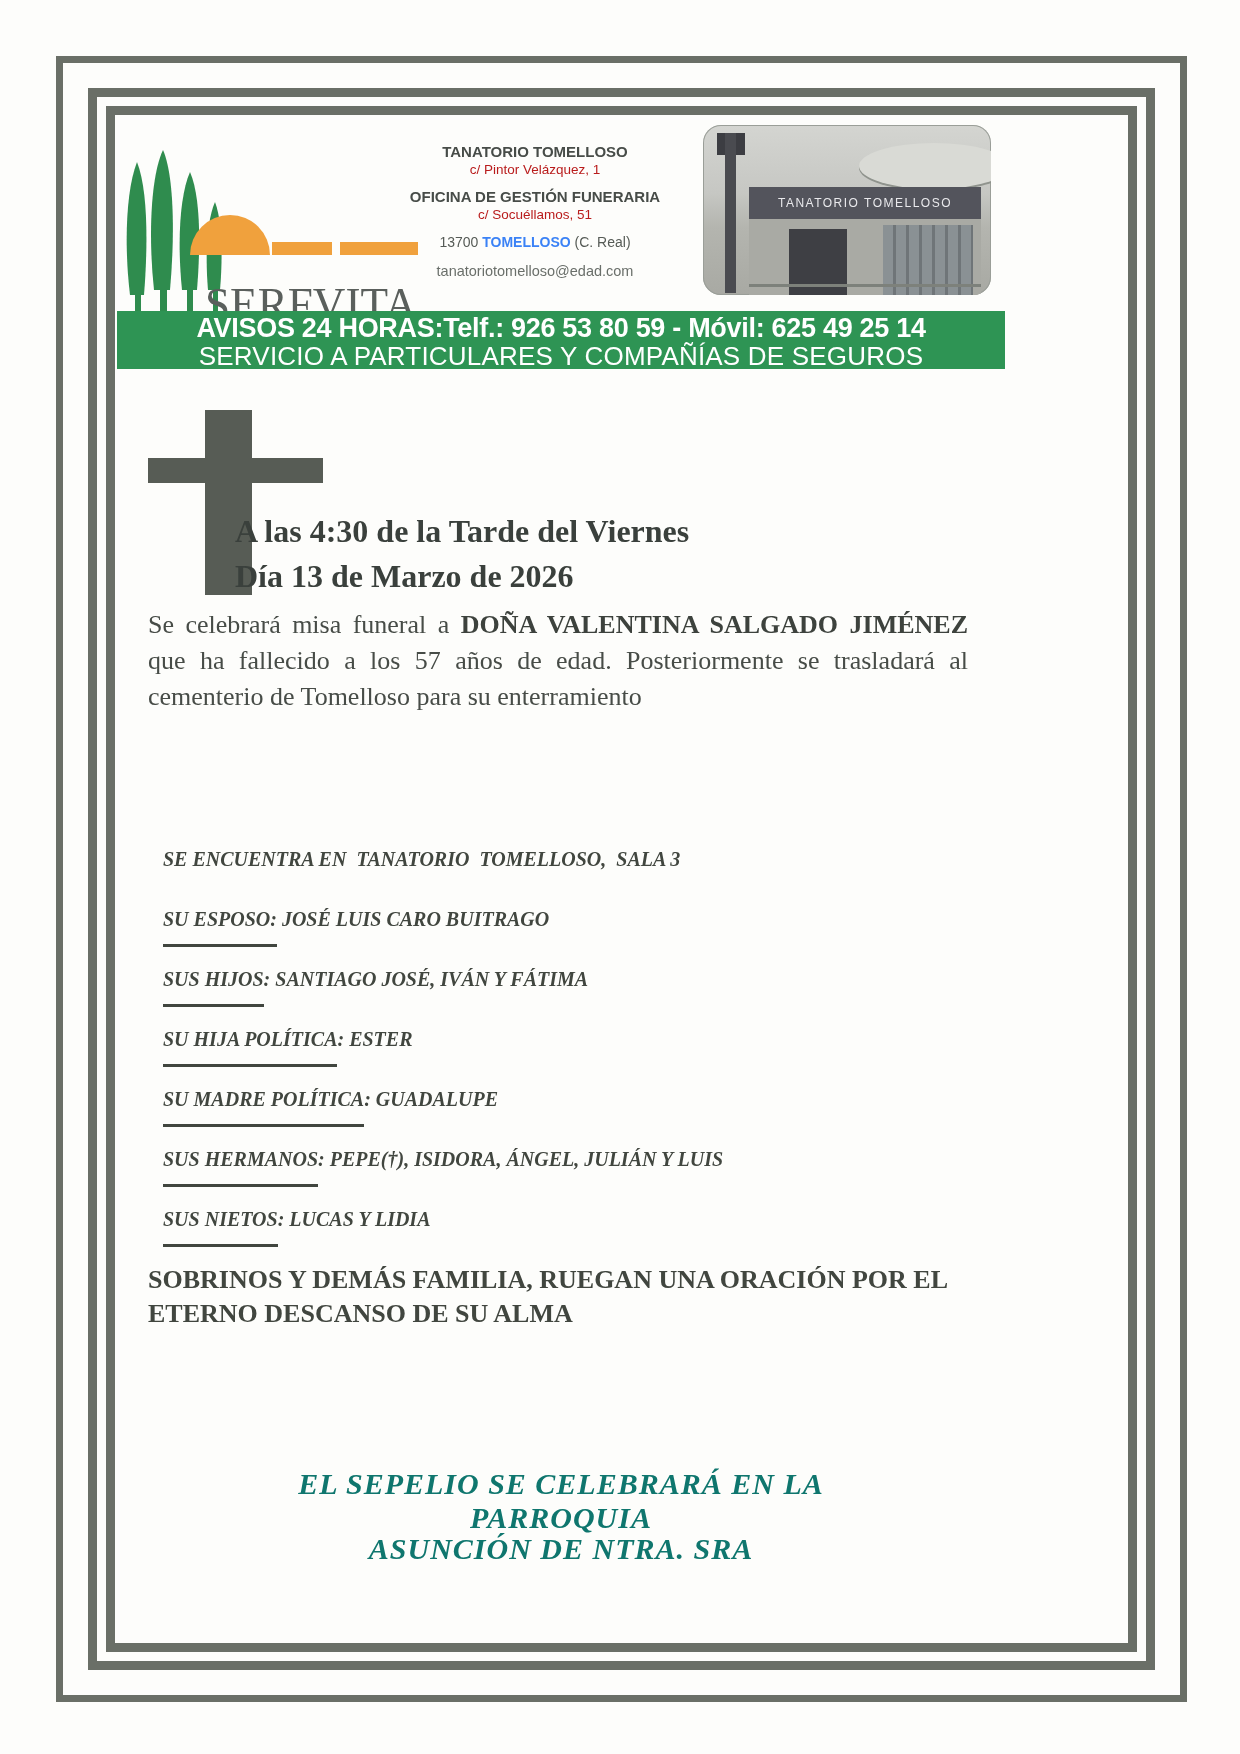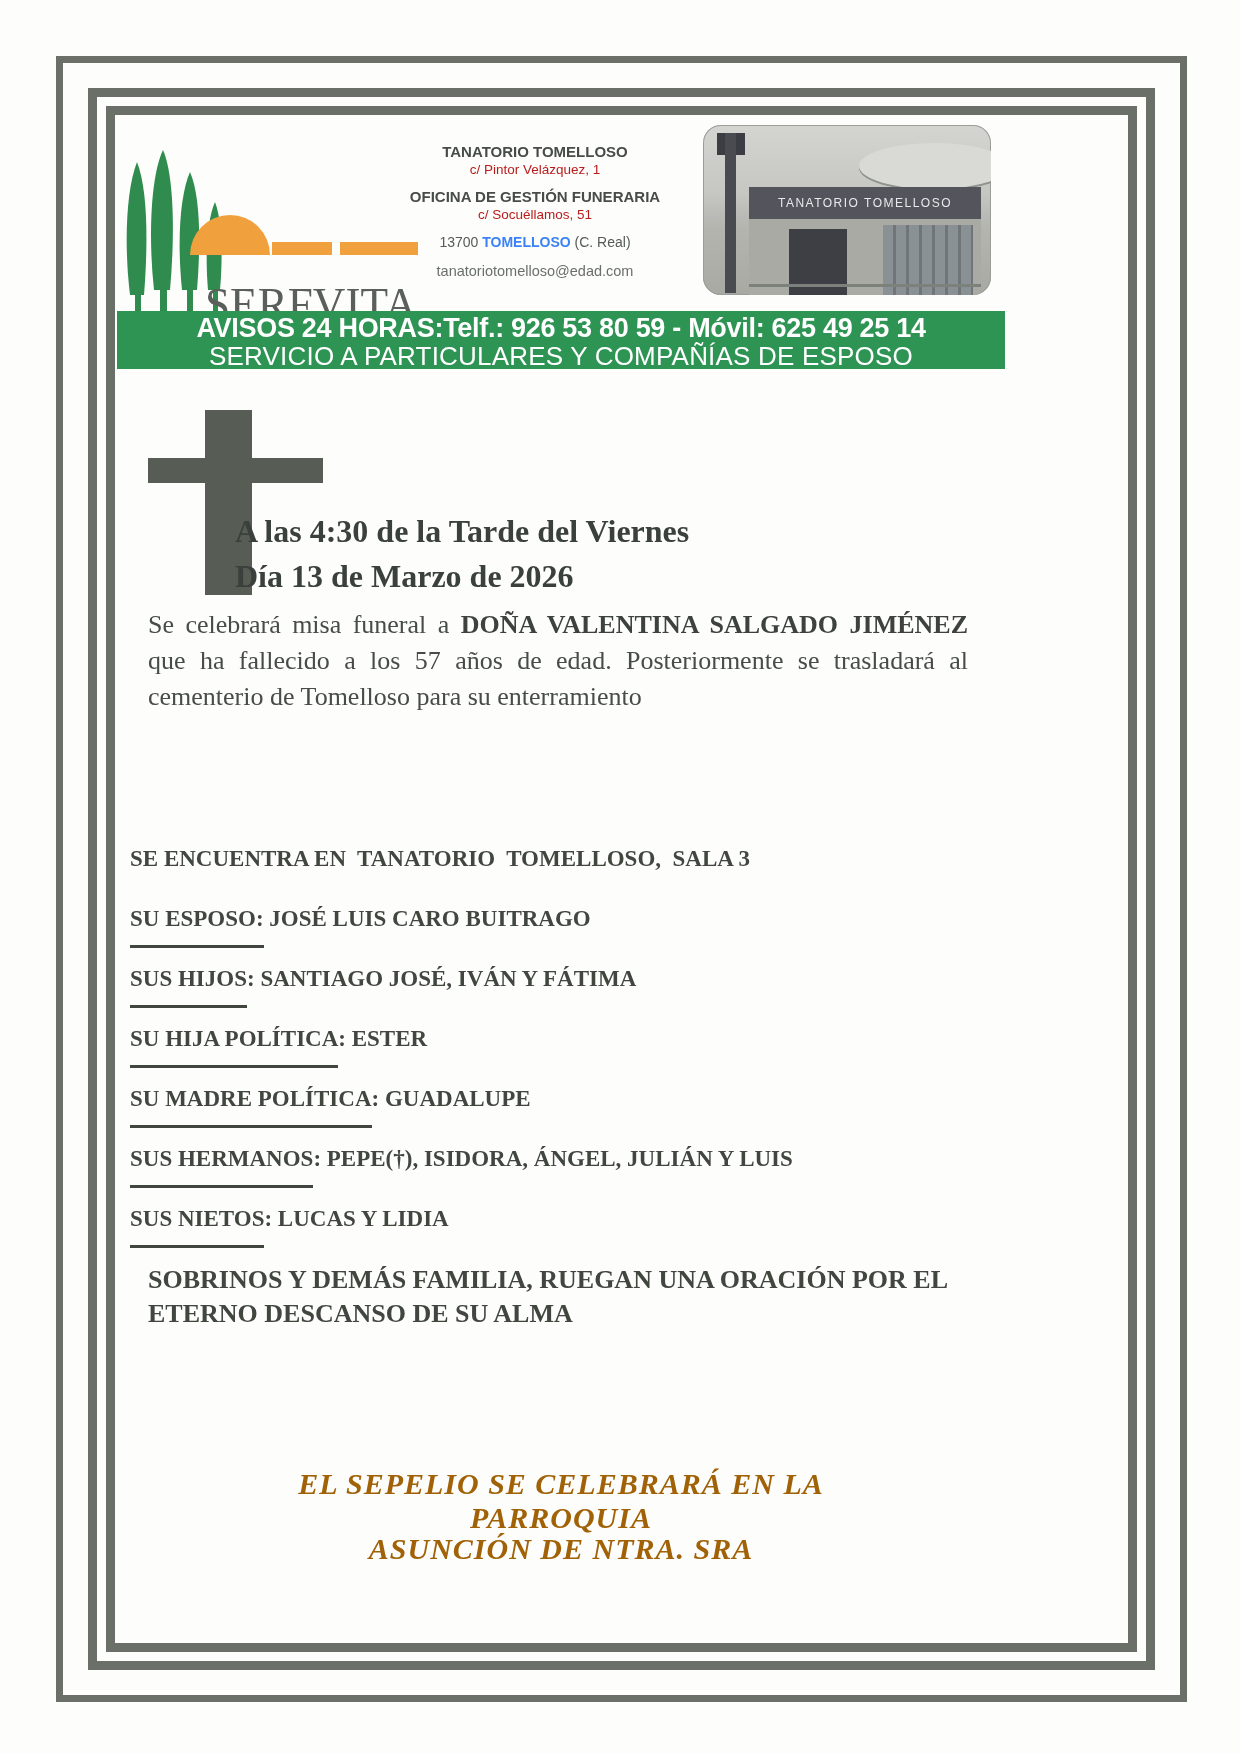--- a/index.html
+++ b/index.html
@@ -50,29 +50,29 @@
   .cross{position:absolute;left:30px;top:295px;width:180px;height:185px;}
   .cross-v{position:absolute;left:60px;top:0;width:47px;height:185px;background:#575c55;}
   .cross-h{position:absolute;left:3px;top:48px;width:175px;height:25px;background:#575c55;}
 
   
   .when{position:absolute;left:120px;top:382px;width:660px;text-align:left;
         font-weight:bold;font-size:32px;line-height:45px;color:#3a403c;margin-top:12px;}
   .body-par{position:absolute;left:33px;top:492px;width:820px;text-align:justify;
             font-size:26px;line-height:36px;color:#474c47;}
   .body-par b{color:#3d423d;}
-  .fam{position:absolute;left:15px;width:900px;font-weight:bold;font-size:23px;
-       line-height:32px;color:#41463f;white-space:pre-wrap;}
+  .fam{position:absolute;left:48px;width:900px;font-weight:bold;font-size:20px;
+       line-height:32px;color:#41463f;white-space:pre-wrap;font-style:italic;}
   .fam .u{border-bottom:3px solid #41463f;padding-bottom:14px;}
   .closing{position:absolute;left:33px;top:1148px;width:880px;font-weight:bold;
            font-size:26px;line-height:34px;color:#41463f;}
 
   
   .footer-l{position:absolute;left:96px;width:700px;text-align:center;font-weight:bold;
-            font-style:italic;font-size:30px;letter-spacing:1px;color:#a16207;}
+            font-style:italic;font-size:30px;letter-spacing:1px;color:#0f766e;}
 </style>
 </head>
 <body>
 
 <div class="page">
   <div class="f1">
     <div class="f2">
       <div class="f3">
         <div class="content">
 
@@ -116,21 +116,21 @@
             </div>
             <div class="photo-facade">
               <div class="photo-door"></div>
               <div class="photo-glass"></div>
               <div class="photo-rail"></div>
             </div>
           </div>
 
           <div class="banner">
             <div class="banner-l1">AVISOS 24 HORAS:Telf.: 926 53 80 59 - Móvil: 625 49 25 14</div>
-            <div class="banner-l2">SERVICIO A PARTICULARES Y COMPAÑÍAS DE ESPOSO</div>
+            <div class="banner-l2">SERVICIO A PARTICULARES Y COMPAÑÍAS DE SEGUROS</div>
           </div>
 
           <div class="cross">
             <div class="cross-v"></div>
             <div class="cross-h"></div>
           </div>
 
           <div class="when">
             <div>A las 4:30 de la Tarde del Viernes</div>
             <div>Día 13 de Marzo de 2026</div>

